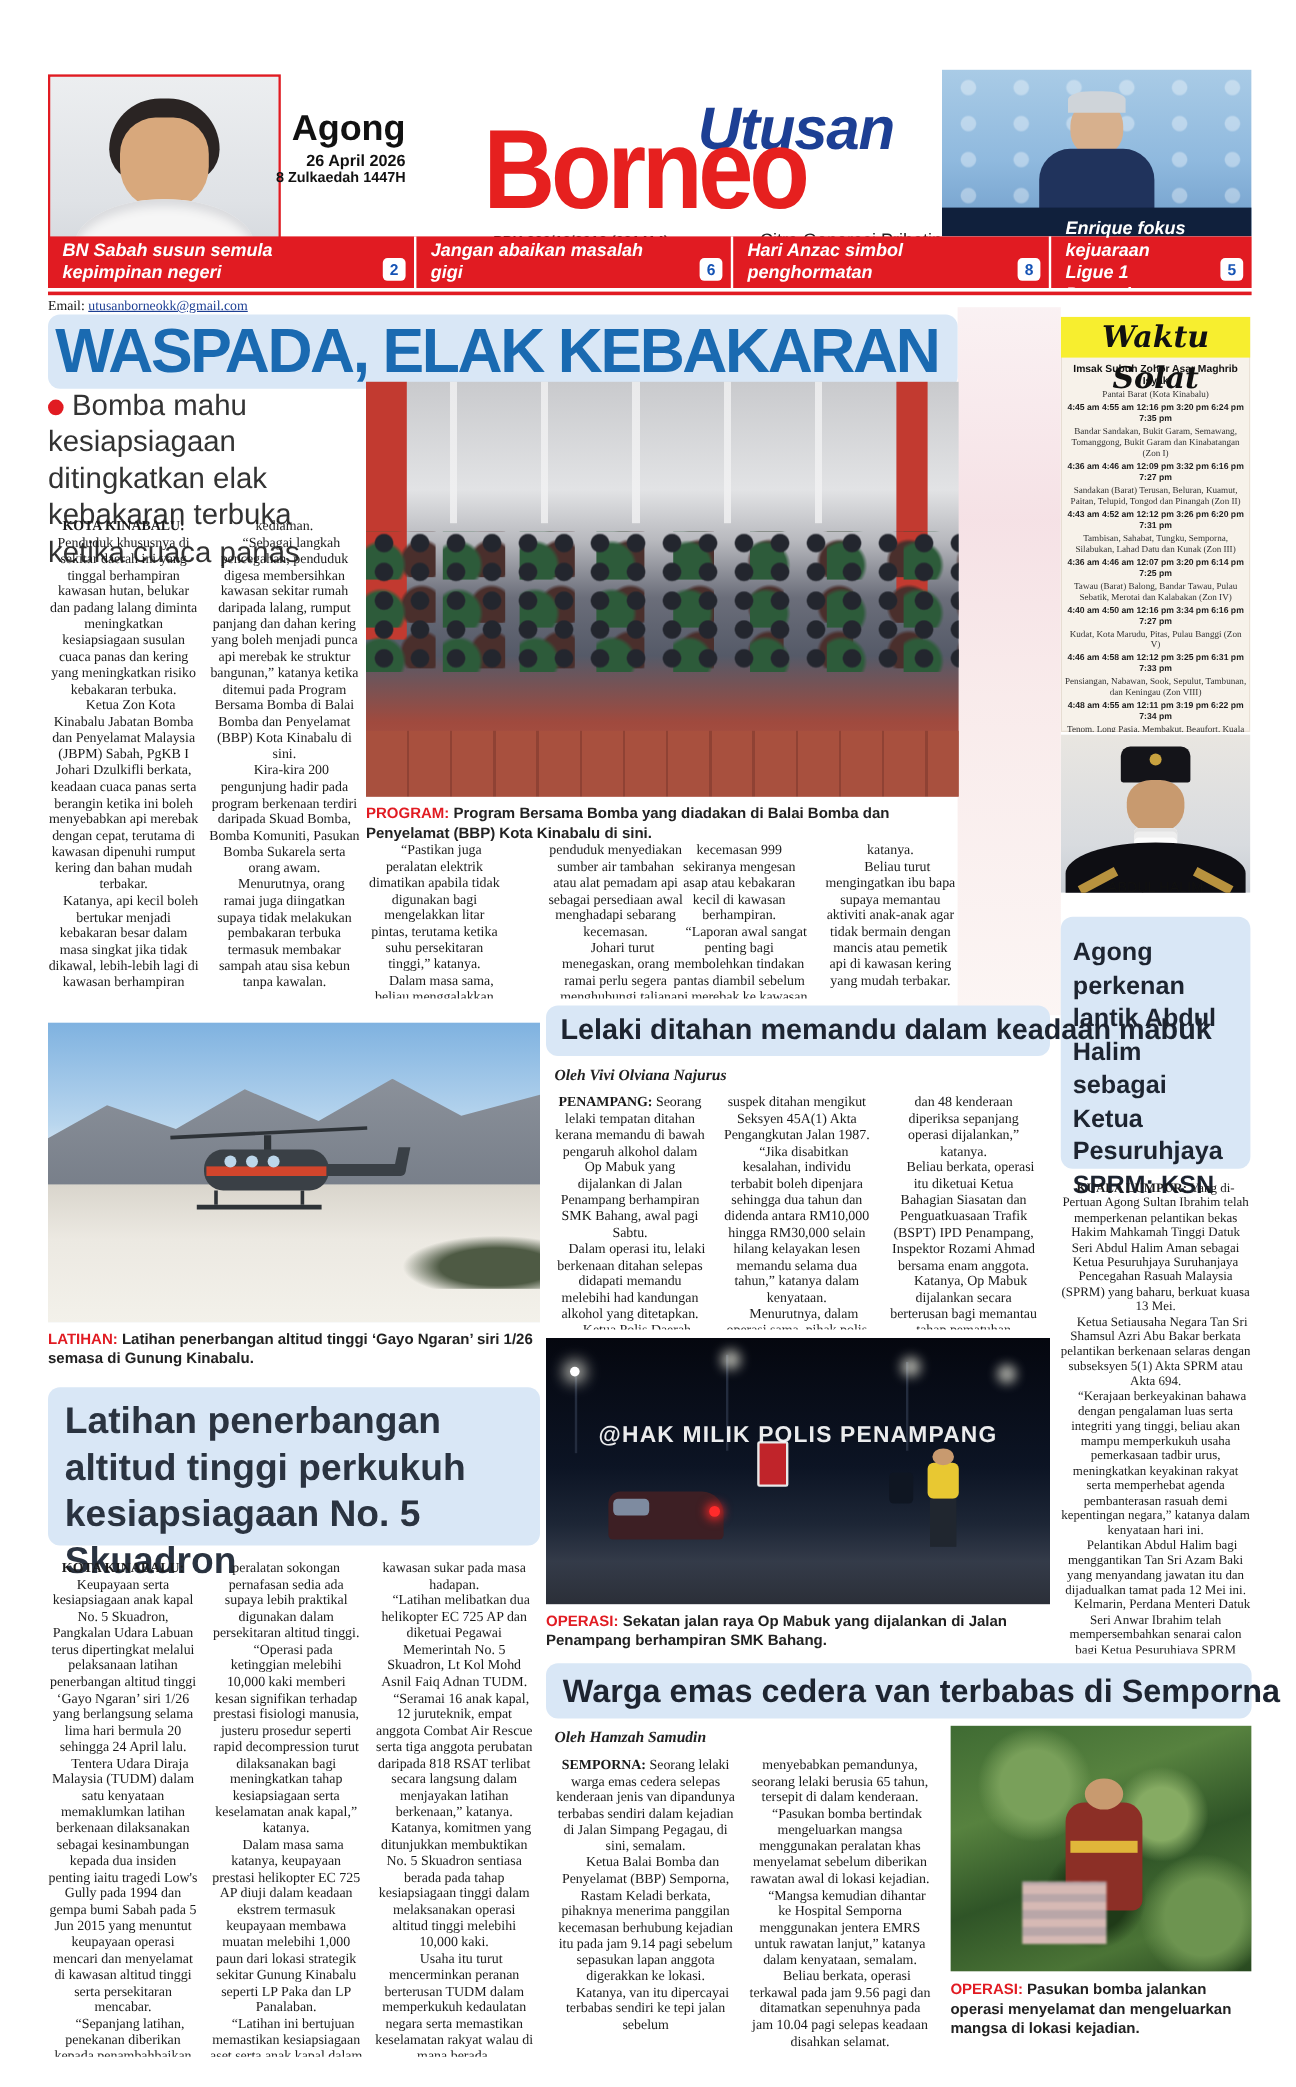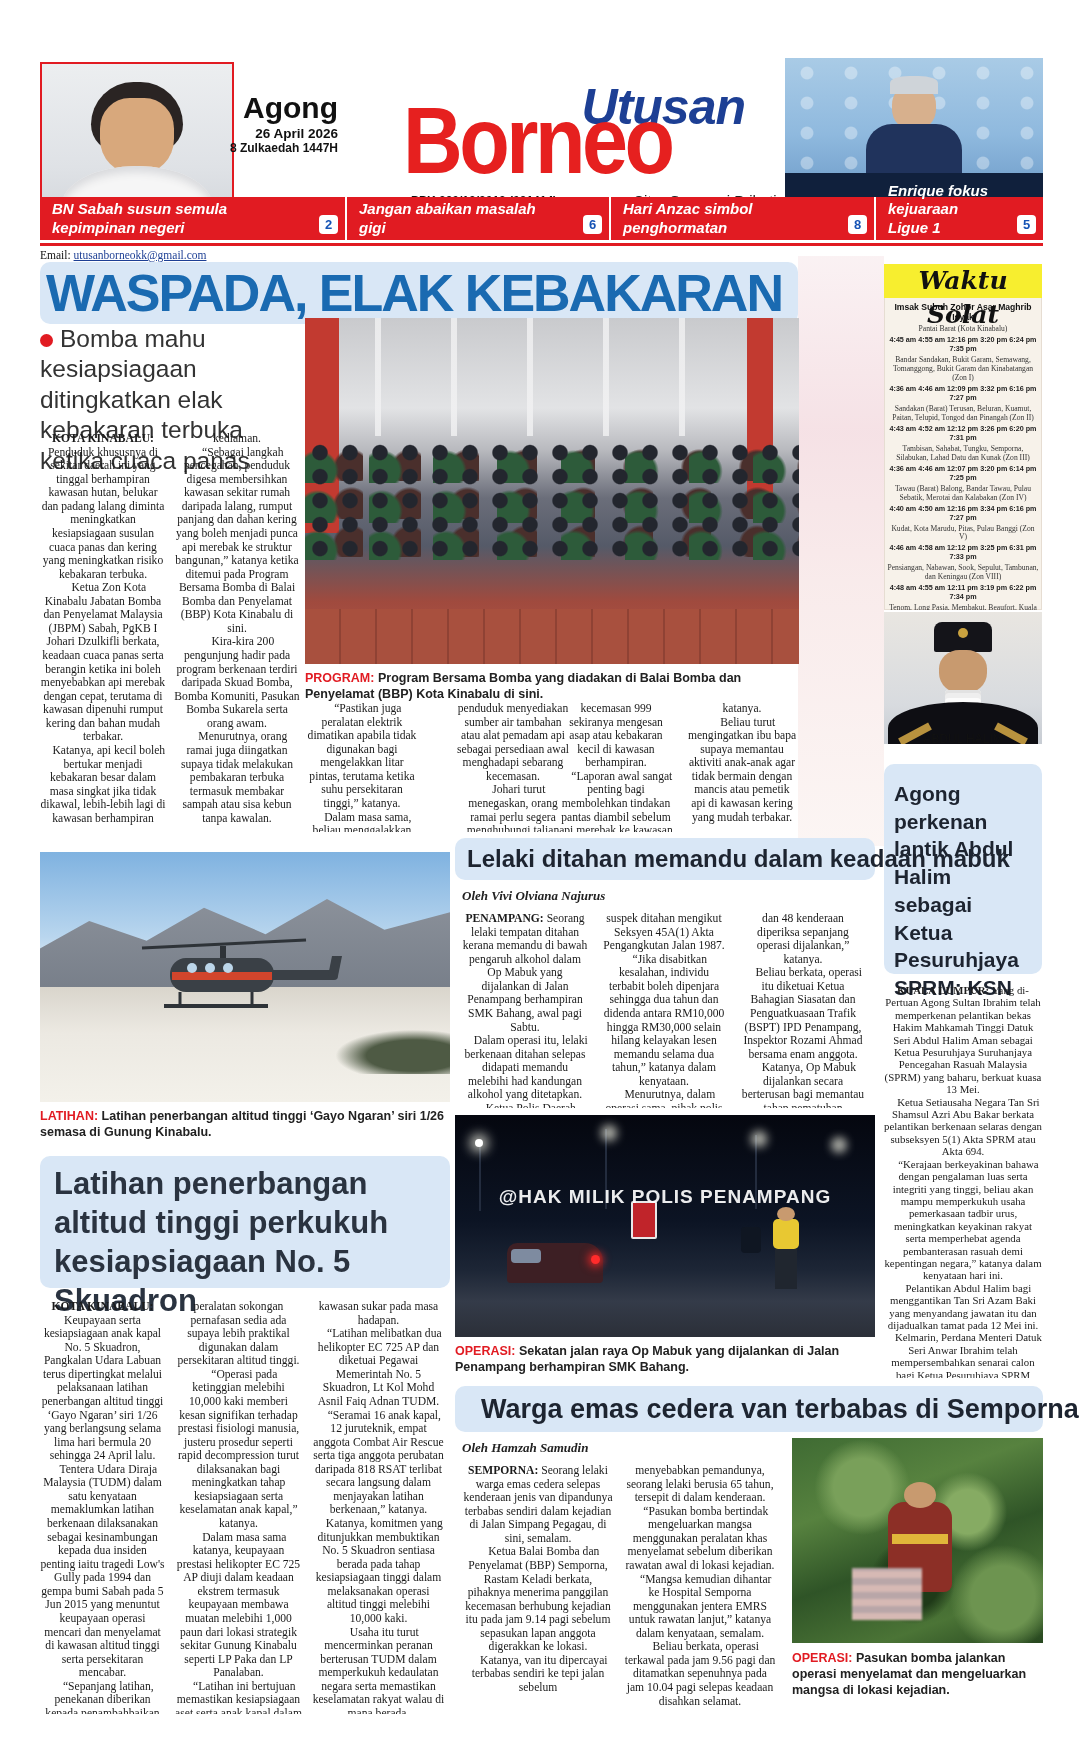--- a/index.html
+++ b/index.html
@@ -284,21 +284,21 @@
     <div style="position:absolute;left:322px;top:92px;width:18px;height:14px;background:#c89a6f;border-radius:50%;"></div>
     <div style="position:absolute;left:320px;top:134px;width:22px;height:40px;background:#20262f;"></div>
     <div class="wm">@HAK MILIK POLIS PENAMPANG</div>
   </div>
   <div class="abs caption" style="left:455px;top:1343px;width:420px;">
     <span class="ctag">OPERASI:</span>
     <span>Sekatan jalan raya Op Mabuk yang dijalankan di Jalan Penampang berhampiran SMK Bahang.</span>
   </div>
 
   <div class="abs band" style="left:455px;top:1386px;width:588px;height:46px;">
-    <div class="secthead" style="font-size:27px;line-height:46px;padding-left:26px;white-space:nowrap;">Warga emas cedera van terbabas di Semporna</div>
+    <div class="secthead" style="font-size:27px;line-height:46px;padding-left:14px;white-space:nowrap;">Warga emas cedera van terbabas di Semporna</div>
   </div>
   <div class="abs byline" style="left:462px;top:1440px;">Oleh Hamzah Samudin</div>
   <div class="abs col" style="left:462px;top:1464px;width:152px;height:250px;"><b class="dl">SEMPORNA: </b><span>Seorang lelaki warga emas cedera selepas kenderaan jenis van dipandunya terbabas sendiri dalam kejadian di Jalan Simpang Pegagau, di sini, semalam.
  Ketua Balai Bomba dan Penyelamat (BBP) Semporna, Rastam Keladi berkata, pihaknya menerima panggilan kecemasan berhubung kejadian itu pada jam 9.14 pagi sebelum sepasukan lapan anggota digerakkan ke lokasi.
  Katanya, van itu dipercayai terbabas sendiri ke tepi jalan sebelum</span></div>
   <div class="abs col" style="left:624px;top:1464px;width:152px;height:250px;">menyebabkan pemandunya, seorang lelaki berusia 65 tahun, tersepit di dalam kenderaan.
  “Pasukan bomba bertindak mengeluarkan mangsa menggunakan peralatan khas menyelamat sebelum diberikan rawatan awal di lokasi kejadian.
  “Mangsa kemudian dihantar ke Hospital Semporna menggunakan jentera EMRS untuk rawatan lanjut,” katanya dalam kenyataan, semalam.
  Beliau berkata, operasi terkawal pada jam 9.56 pagi dan ditamatkan sepenuhnya pada jam 10.04 pagi selepas keadaan disahkan selamat.</div>
 

